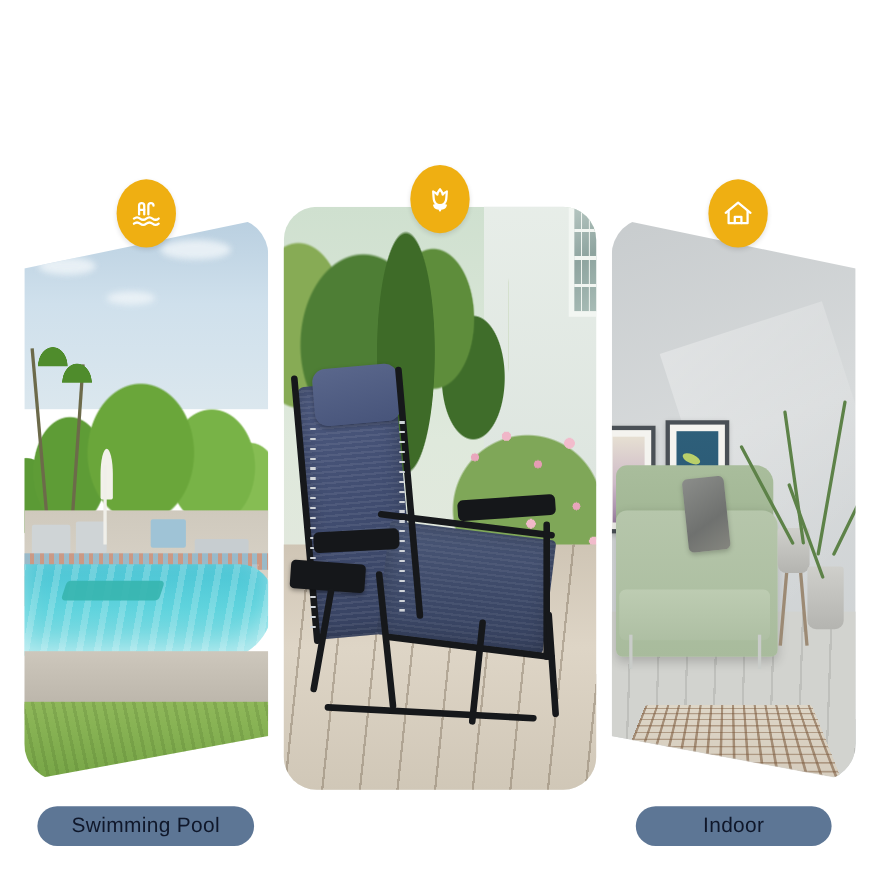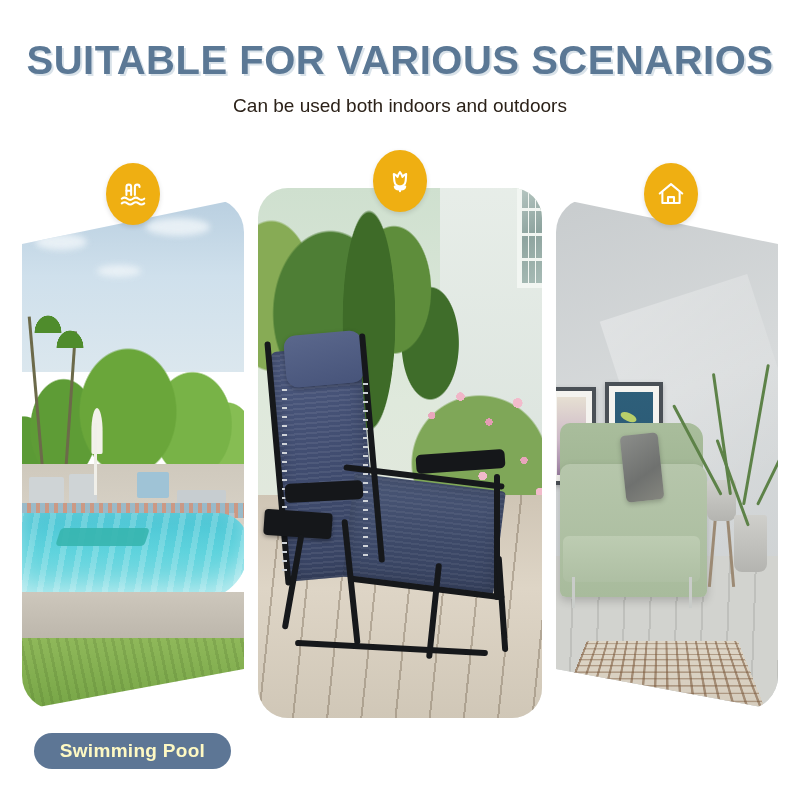--- a/index.html
+++ b/index.html
@@ -284,37 +284,33 @@
     box-shadow: 0 2px 5px rgba(0,0,0,.12);
     z-index: 20;
   }
   .badge svg { display:block; }
 
   
   .pill {
     position:absolute; height:36px;
     background:#5d7695; border-radius:20px;
     display:flex; align-items:center; justify-content:center;
-    color:#fef9c3; font-size:19px; font-weight:bold;
+    color:#0f172a; font-size:19px; font-weight:normal;
     letter-spacing:.3px;
     z-index: 20;
   }
   .pill-left   { left: 34px;  top: 733px; width: 197px; }
   .pill-center { left: 302px; top: 733px; width: 196px; }
   .pill-right  { left: 578px; top: 733px; width: 178px; }
 </style>
 </head>
 <body>
 
 <div id="page">
 
-  <div class="header">
-    <div class="title">SUITABLE FOR VARIOUS SCENARIOS</div>
-    <div class="subtitle">Can be used both indoors and outdoors</div>
-  </div>
 
   <div class="panels">
 
     <div class="panel-left-mask">
       <div class="panel-left-inner">
         <div class="scene">
           <div class="sky-pool"></div>
           <div class="cloud" style="left:6%;top:7%;width:52px;height:16px;"></div>
           <div class="cloud" style="left:56%;top:4%;width:64px;height:18px;"></div>
           <div class="cloud" style="left:34%;top:13%;width:44px;height:12px;"></div>
@@ -459,14 +455,17 @@
         <path d="M4 15.5 16 5.5l12 10"></path>
         <path d="M6.8 14v11.5h18.4V14"></path>
         <path d="M12.8 25.5v-6.2h6.4v6.2"></path>
       </g>
     </svg>
   </div>
 
   <div class="pill pill-left">
     <span>Swimming Pool</span>
   </div>
+  <div class="pill pill-right">
+    <span>Indoor</span>
+  </div>
 
 </div>
 
 </body></html>

